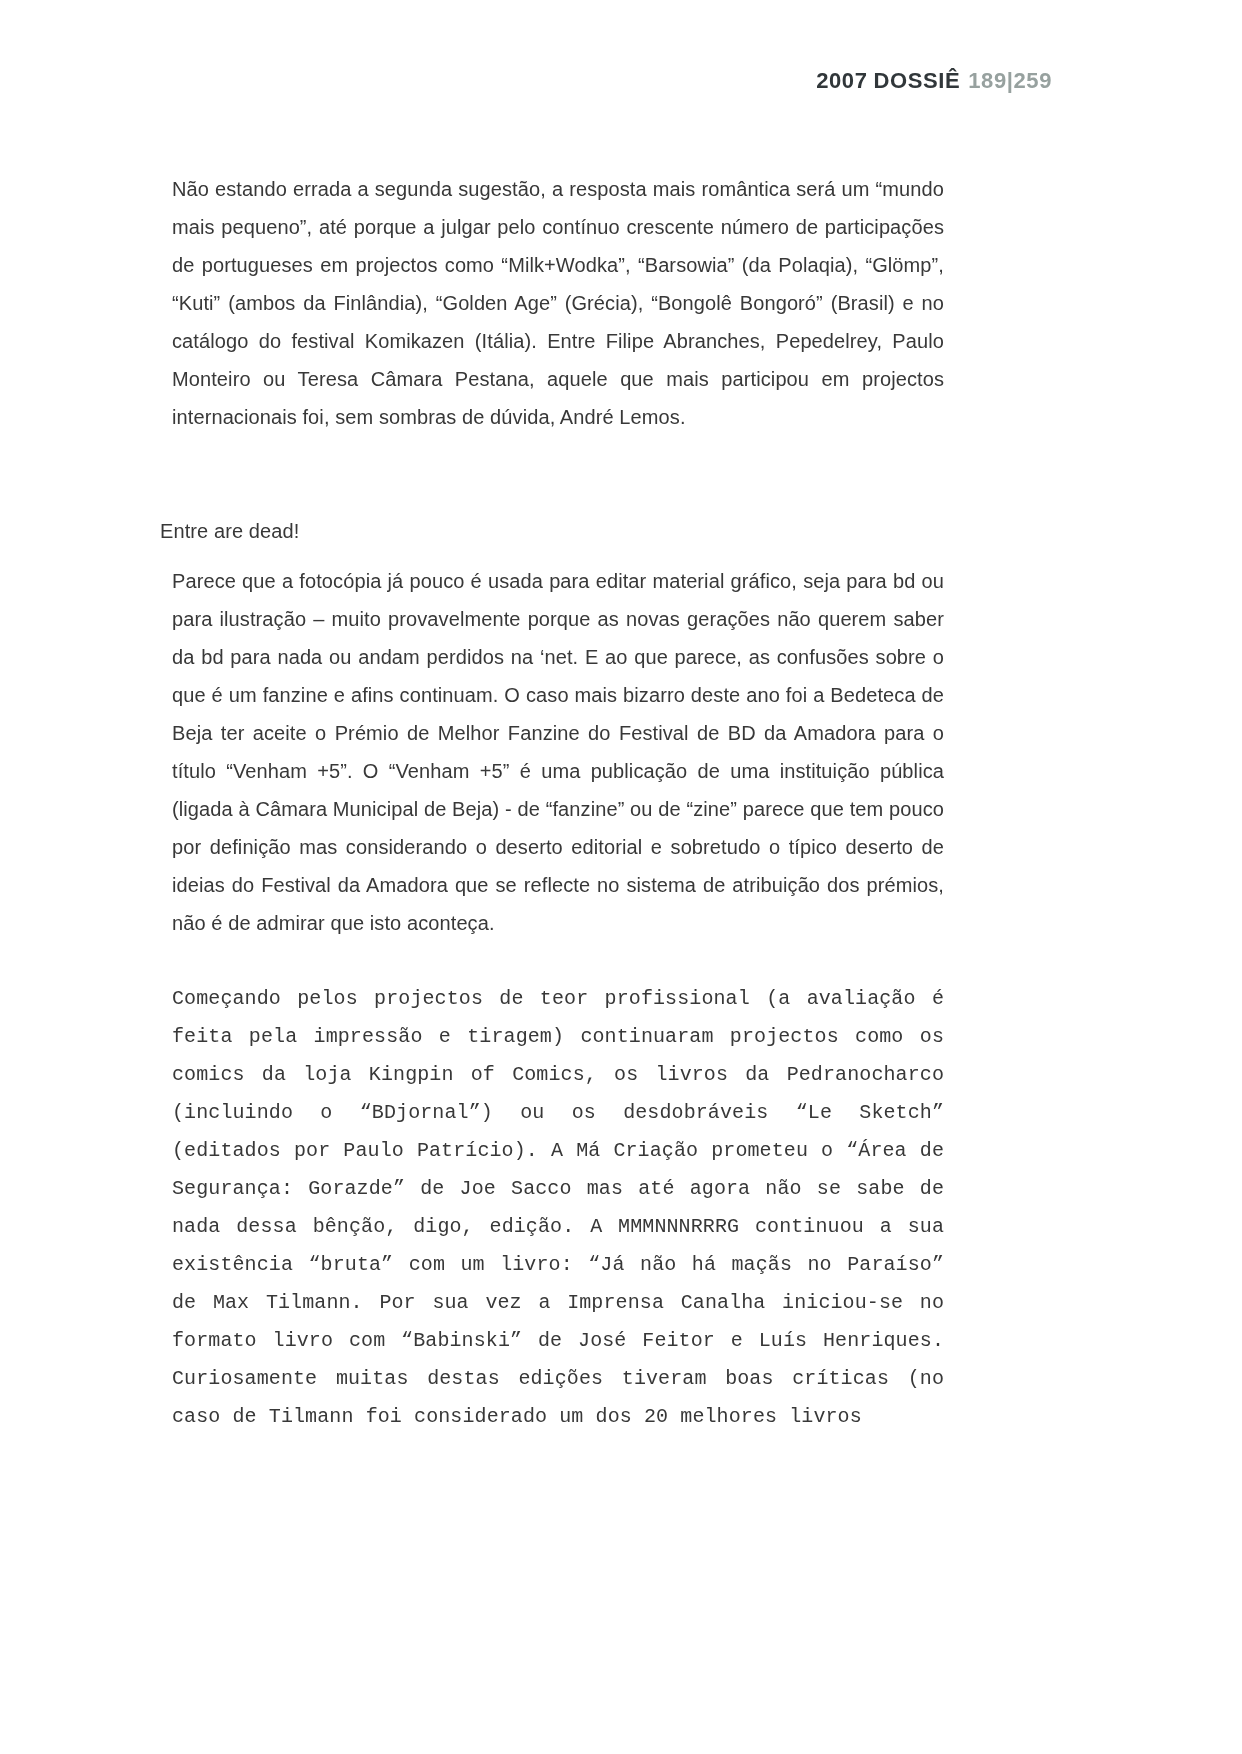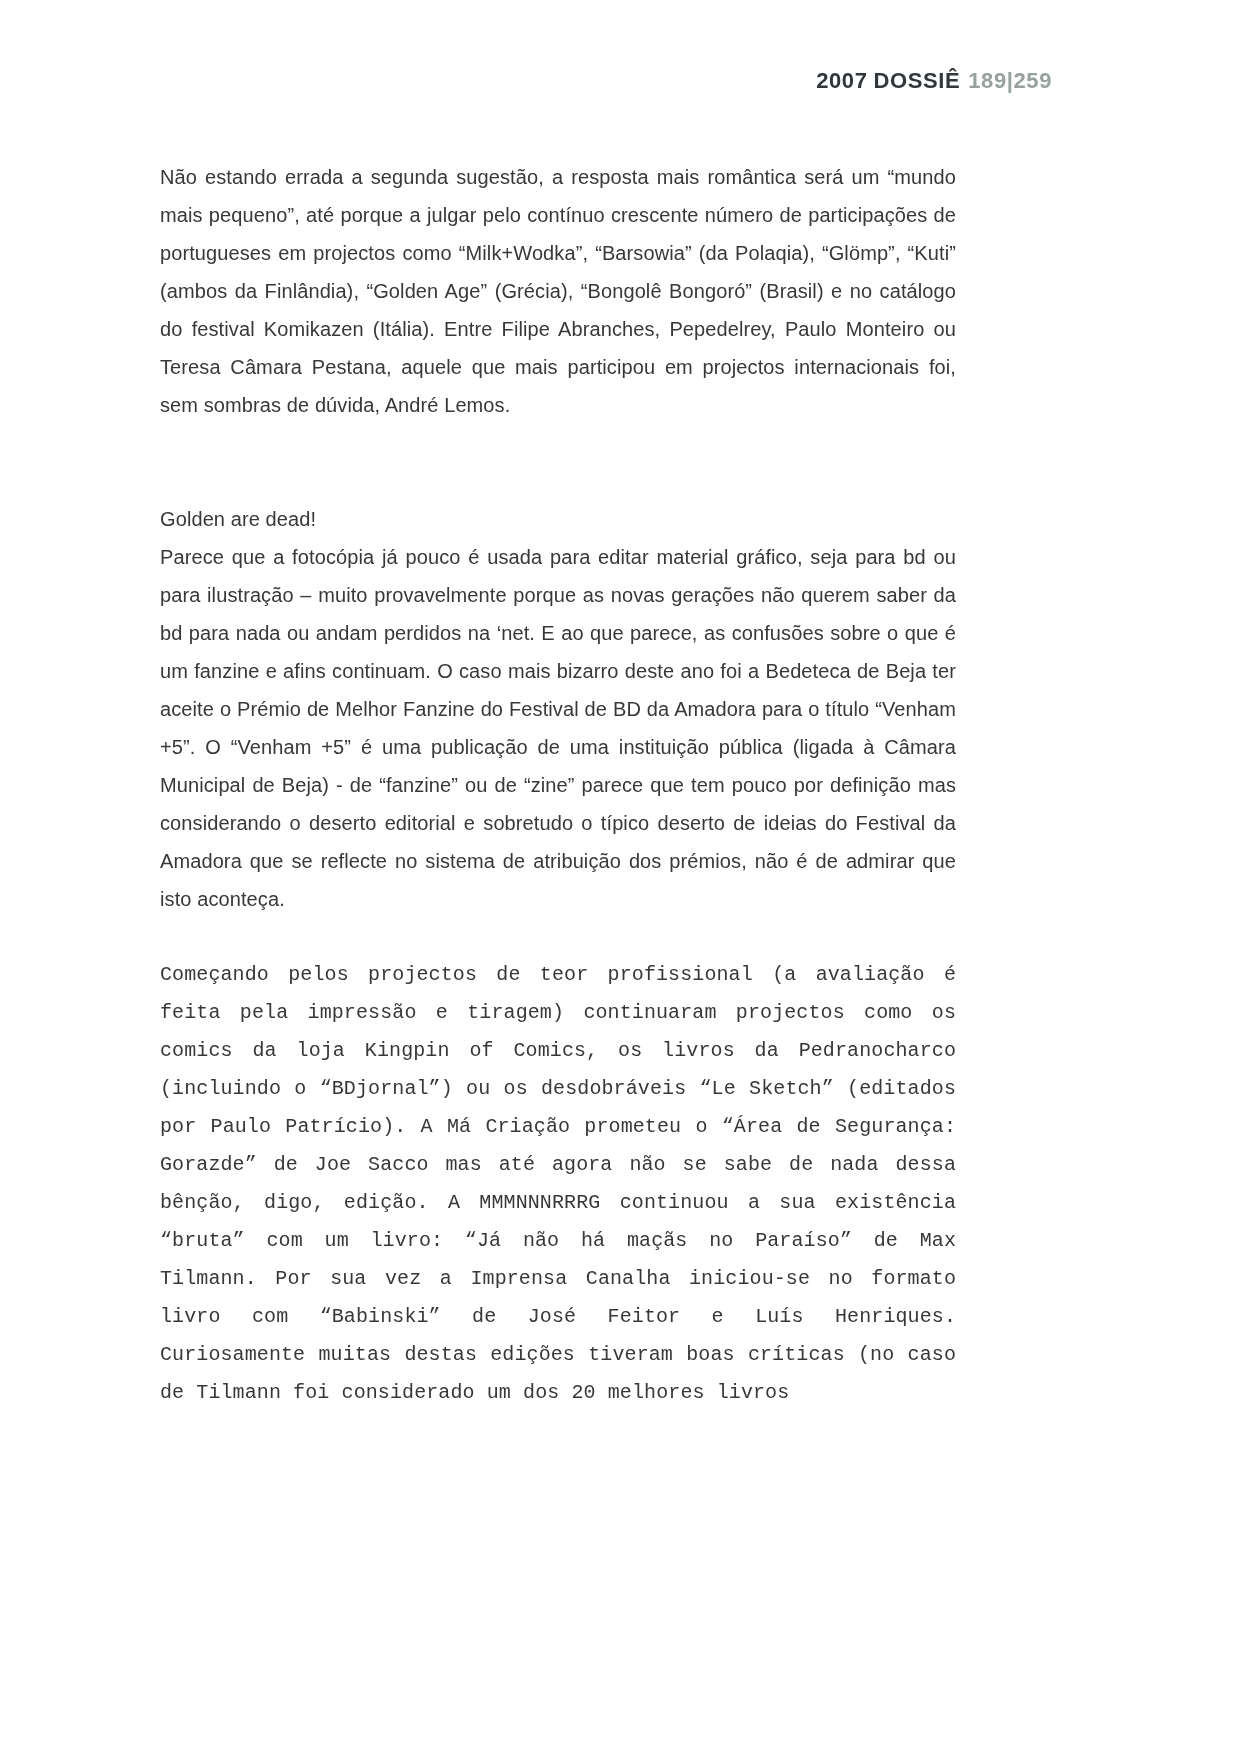--- a/index.html
+++ b/index.html
@@ -39,21 +39,21 @@
     top: 158px;
     left: 160px;
     width: 796px;
     color: #383838;
     font-size: 20px;
     line-height: 38px;
     text-align: justify;
     letter-spacing: 0.1px;
   }
   .para {
-    margin: 0;
+    margin: 12px;
     text-align: justify;
   }
   .section-heading {
     margin: 76px 0 0 0;
     font-size: 20px;
     font-weight: normal;
     line-height: 38px;
     text-align: left;
     color: #383838;
   }
@@ -67,20 +67,20 @@
 
 <div class="page">
 
   <header class="page-header">
     <span class="hdr-year">2007</span><span class="hdr-title">DOSSIÊ</span><span class="hdr-pages">189|259</span>
   </header>
 
   <main class="content">
     <p class="para">Não estando errada a segunda sugestão, a resposta mais romântica será um “mundo mais pequeno”, até porque a julgar pelo contínuo crescente número de participações de portugueses em projectos como “Milk+Wodka”, “Barsowia” (da Polaqia), “Glömp”, “Kuti” (ambos da Finlândia), “Golden Age” (Grécia), “Bongolê Bongoró” (Brasil) e no catálogo do festival Komikazen (Itália). Entre Filipe Abranches, Pepedelrey, Paulo Monteiro ou Teresa Câmara Pestana, aquele que mais participou em projectos internacionais foi, sem sombras de dúvida, André Lemos.</p>
 
-    <h2 class="section-heading">Golden are dead!</h2>
+    <h2 class="section-heading">Entre are dead!</h2>
 
     <p class="para">Parece que a fotocópia já pouco é usada para editar material gráfico, seja para bd ou para ilustração – muito provavelmente porque as novas gerações não querem saber da bd para nada ou andam perdidos na ‘net. E ao que parece, as confusões sobre o que é um fanzine e afins continuam. O caso mais bizarro deste ano foi a Bedeteca de Beja ter aceite o Prémio de Melhor Fanzine do Festival de BD da Amadora para o título “Venham +5”. O “Venham +5” é uma publicação de uma instituição pública (ligada à Câmara Municipal de Beja) - de “fanzine” ou de “zine” parece que tem pouco por definição mas considerando o deserto editorial e sobretudo o típico deserto de ideias do Festival da Amadora que se reflecte no sistema de atribuição dos prémios, não é de admirar que isto aconteça.</p>
 
     <p class="para gap-top">Começando pelos projectos de teor profissional (a avaliação é feita pela impressão e tiragem) continuaram projectos como os comics da loja Kingpin of Comics, os livros da Pedranocharco (incluindo o “BDjornal”) ou os desdobráveis “Le Sketch” (editados por Paulo Patrício). A Má Criação prometeu o “Área de Segurança: Gorazde” de Joe Sacco mas até agora não se sabe de nada dessa bênção, digo, edição. A MMMNNNRRRG continuou a sua existência “bruta” com um livro: “Já não há maçãs no Paraíso” de Max Tilmann. Por sua vez a Imprensa Canalha iniciou-se no formato livro com “Babinski” de José Feitor e Luís Henriques. Curiosamente muitas destas edições tiveram boas críticas (no caso de Tilmann foi considerado um dos 20 melhores livros</p>
   </main>
 
 </div>
 
 </body></html>

